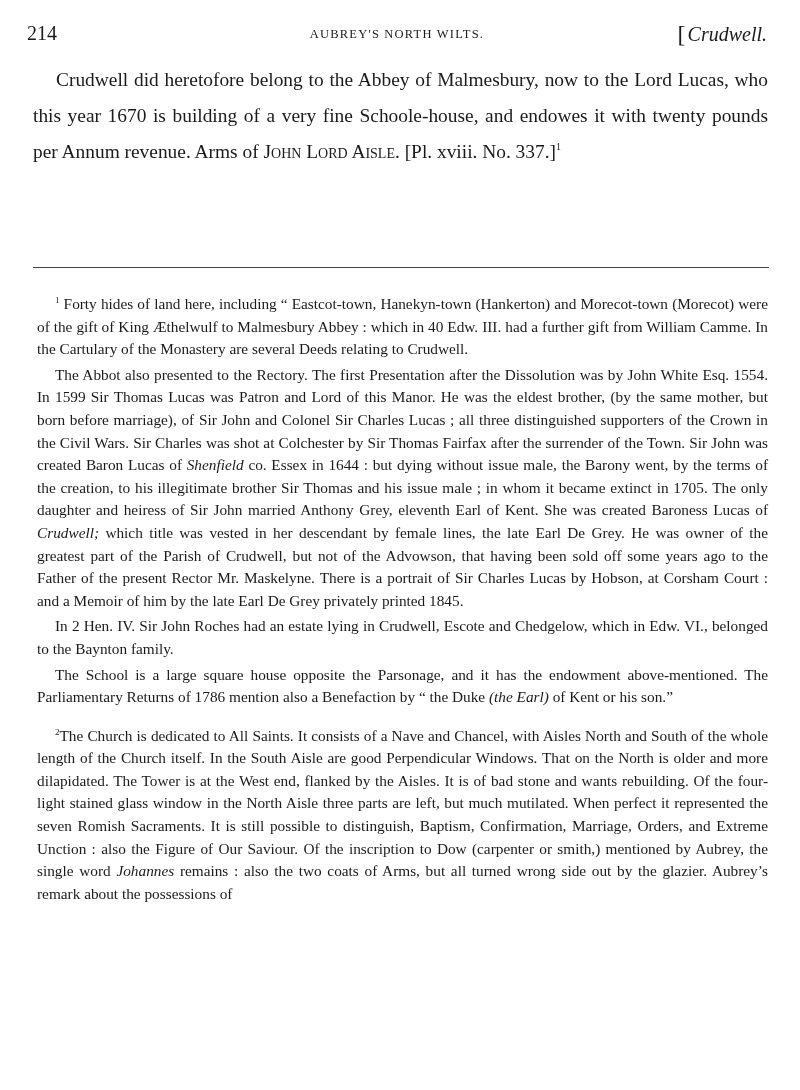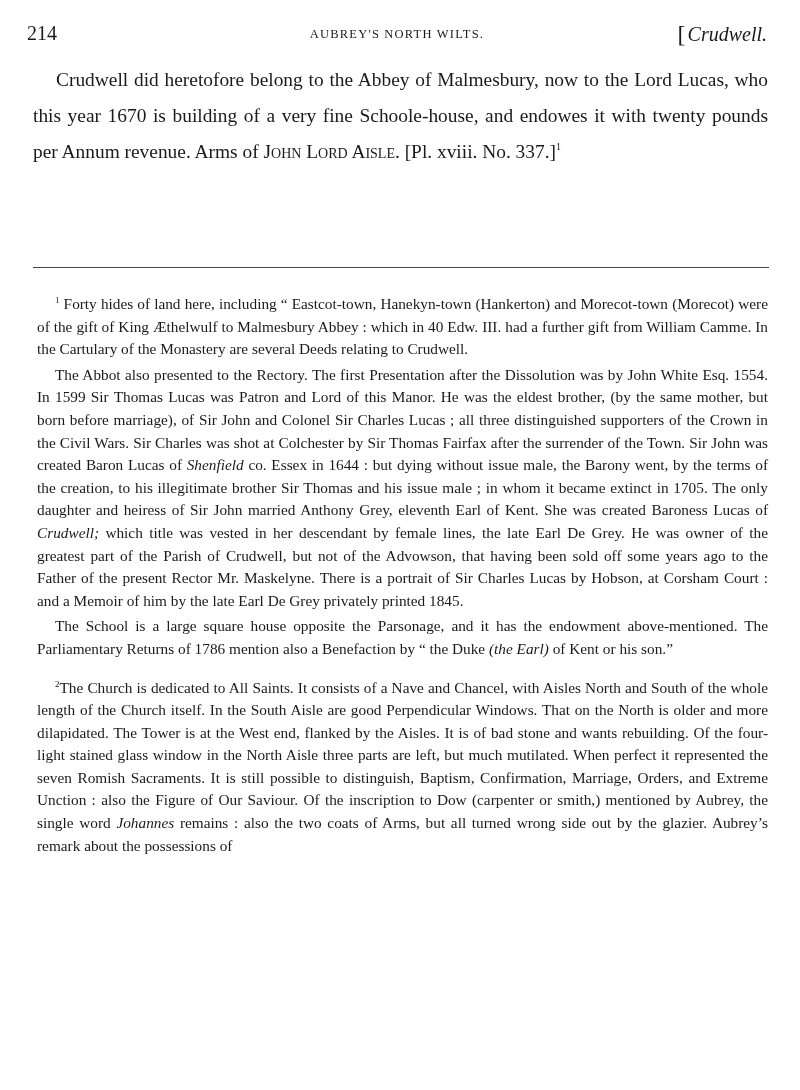--- a/index.html
+++ b/index.html
@@ -35,15 +35,16 @@
 
 <div class="main">
   <p><span>Crudwell did heretofore belong to the Abbey of Malmesbury, now to the Lord Lucas, who this year 1670 is building of a very fine Schoole-house, and endowes it with twenty pounds per Annum revenue.  Arms of </span><span class="sc">John Lord Aisle.</span><span>  [Pl. xviii. No. 337.]</span><sup>1</sup></p>
 </div>
 
 <div class="rule"></div>
 
 <div class="notes">
   <p><sup>1</sup><span> Forty hides of land here, including “ Eastcot-town, Hanekyn-town (Hankerton) and Morecot-town (Morecot) were of the gift of King Æthelwulf to Malmesbury Abbey :  which in 40 Edw. III. had a further gift from William Camme.  In the Cartulary of the Monastery are several Deeds relating to Crudwell.</span></p>
   <p><span>The Abbot also presented to the Rectory.  The first Presentation after the Dissolution was by John White Esq. 1554.  In 1599 Sir Thomas Lucas was Patron and Lord of this Manor.  He was the eldest brother, (by the same mother, but born before marriage), of Sir John and Colonel Sir Charles Lucas ; all three distinguished supporters of the Crown in the Civil Wars.  Sir Charles was shot at Colchester by Sir Thomas Fairfax after the surrender of the Town.  Sir John was created Baron Lucas of </span><em>Shenfield</em><span> co. Essex in 1644 :  but dying without issue male, the Barony went, by the terms of the creation, to his illegitimate brother Sir Thomas and his issue male ;  in whom it became extinct in 1705.  The only daughter and heiress of Sir John married Anthony Grey, eleventh Earl of Kent.  She was created Baroness Lucas of </span><em>Crudwell;</em><span> which title was vested in her descendant by female lines, the late Earl De Grey.  He was owner of the greatest part of the Parish of Crudwell, but not of the Advowson, that having been sold off some years ago to the Father of the present Rector Mr. Maskelyne.  There is a portrait of Sir Charles Lucas by Hobson, at Corsham Court :  and a Memoir of him by the late Earl De Grey privately printed 1845.</span></p>
+  <p><span>In 2 Hen. IV. Sir John Roches had an estate lying in Crudwell, Escote and Chedgelow, which in Edw. VI., belonged to the Baynton family.</span></p>
   <p><span>The School is a large square house opposite the Parsonage, and it has the endowment above-mentioned.  The Parliamentary Returns of 1786 mention also a Benefaction by “ the Duke </span><em>(the Earl)</em><span> of Kent or his son.”</span></p>
   <p class="note-gap"><sup>2</sup><span>The Church is dedicated to All Saints.  It consists of a Nave and Chancel, with Aisles North and South of the whole length of the Church itself.  In the South Aisle are good Perpendicular Windows.  That on the North is older and more dilapidated.  The Tower is at the West end, flanked by the Aisles.  It is of bad stone and wants rebuilding.  Of the four-light stained glass window in the North Aisle three parts are left, but much mutilated.  When perfect it represented the seven Romish Sacraments.  It is still possible to distinguish, Baptism, Confirmation, Marriage, Orders, and Extreme Unction :  also the Figure of Our Saviour.  Of the inscription to Dow (carpenter or smith,) mentioned by Aubrey, the single word </span><em>Johannes</em><span> remains :  also the two coats of Arms, but all turned wrong side out by the glazier.  Aubrey’s remark about the possessions of</span></p>
 </div>
 
 </body></html>

